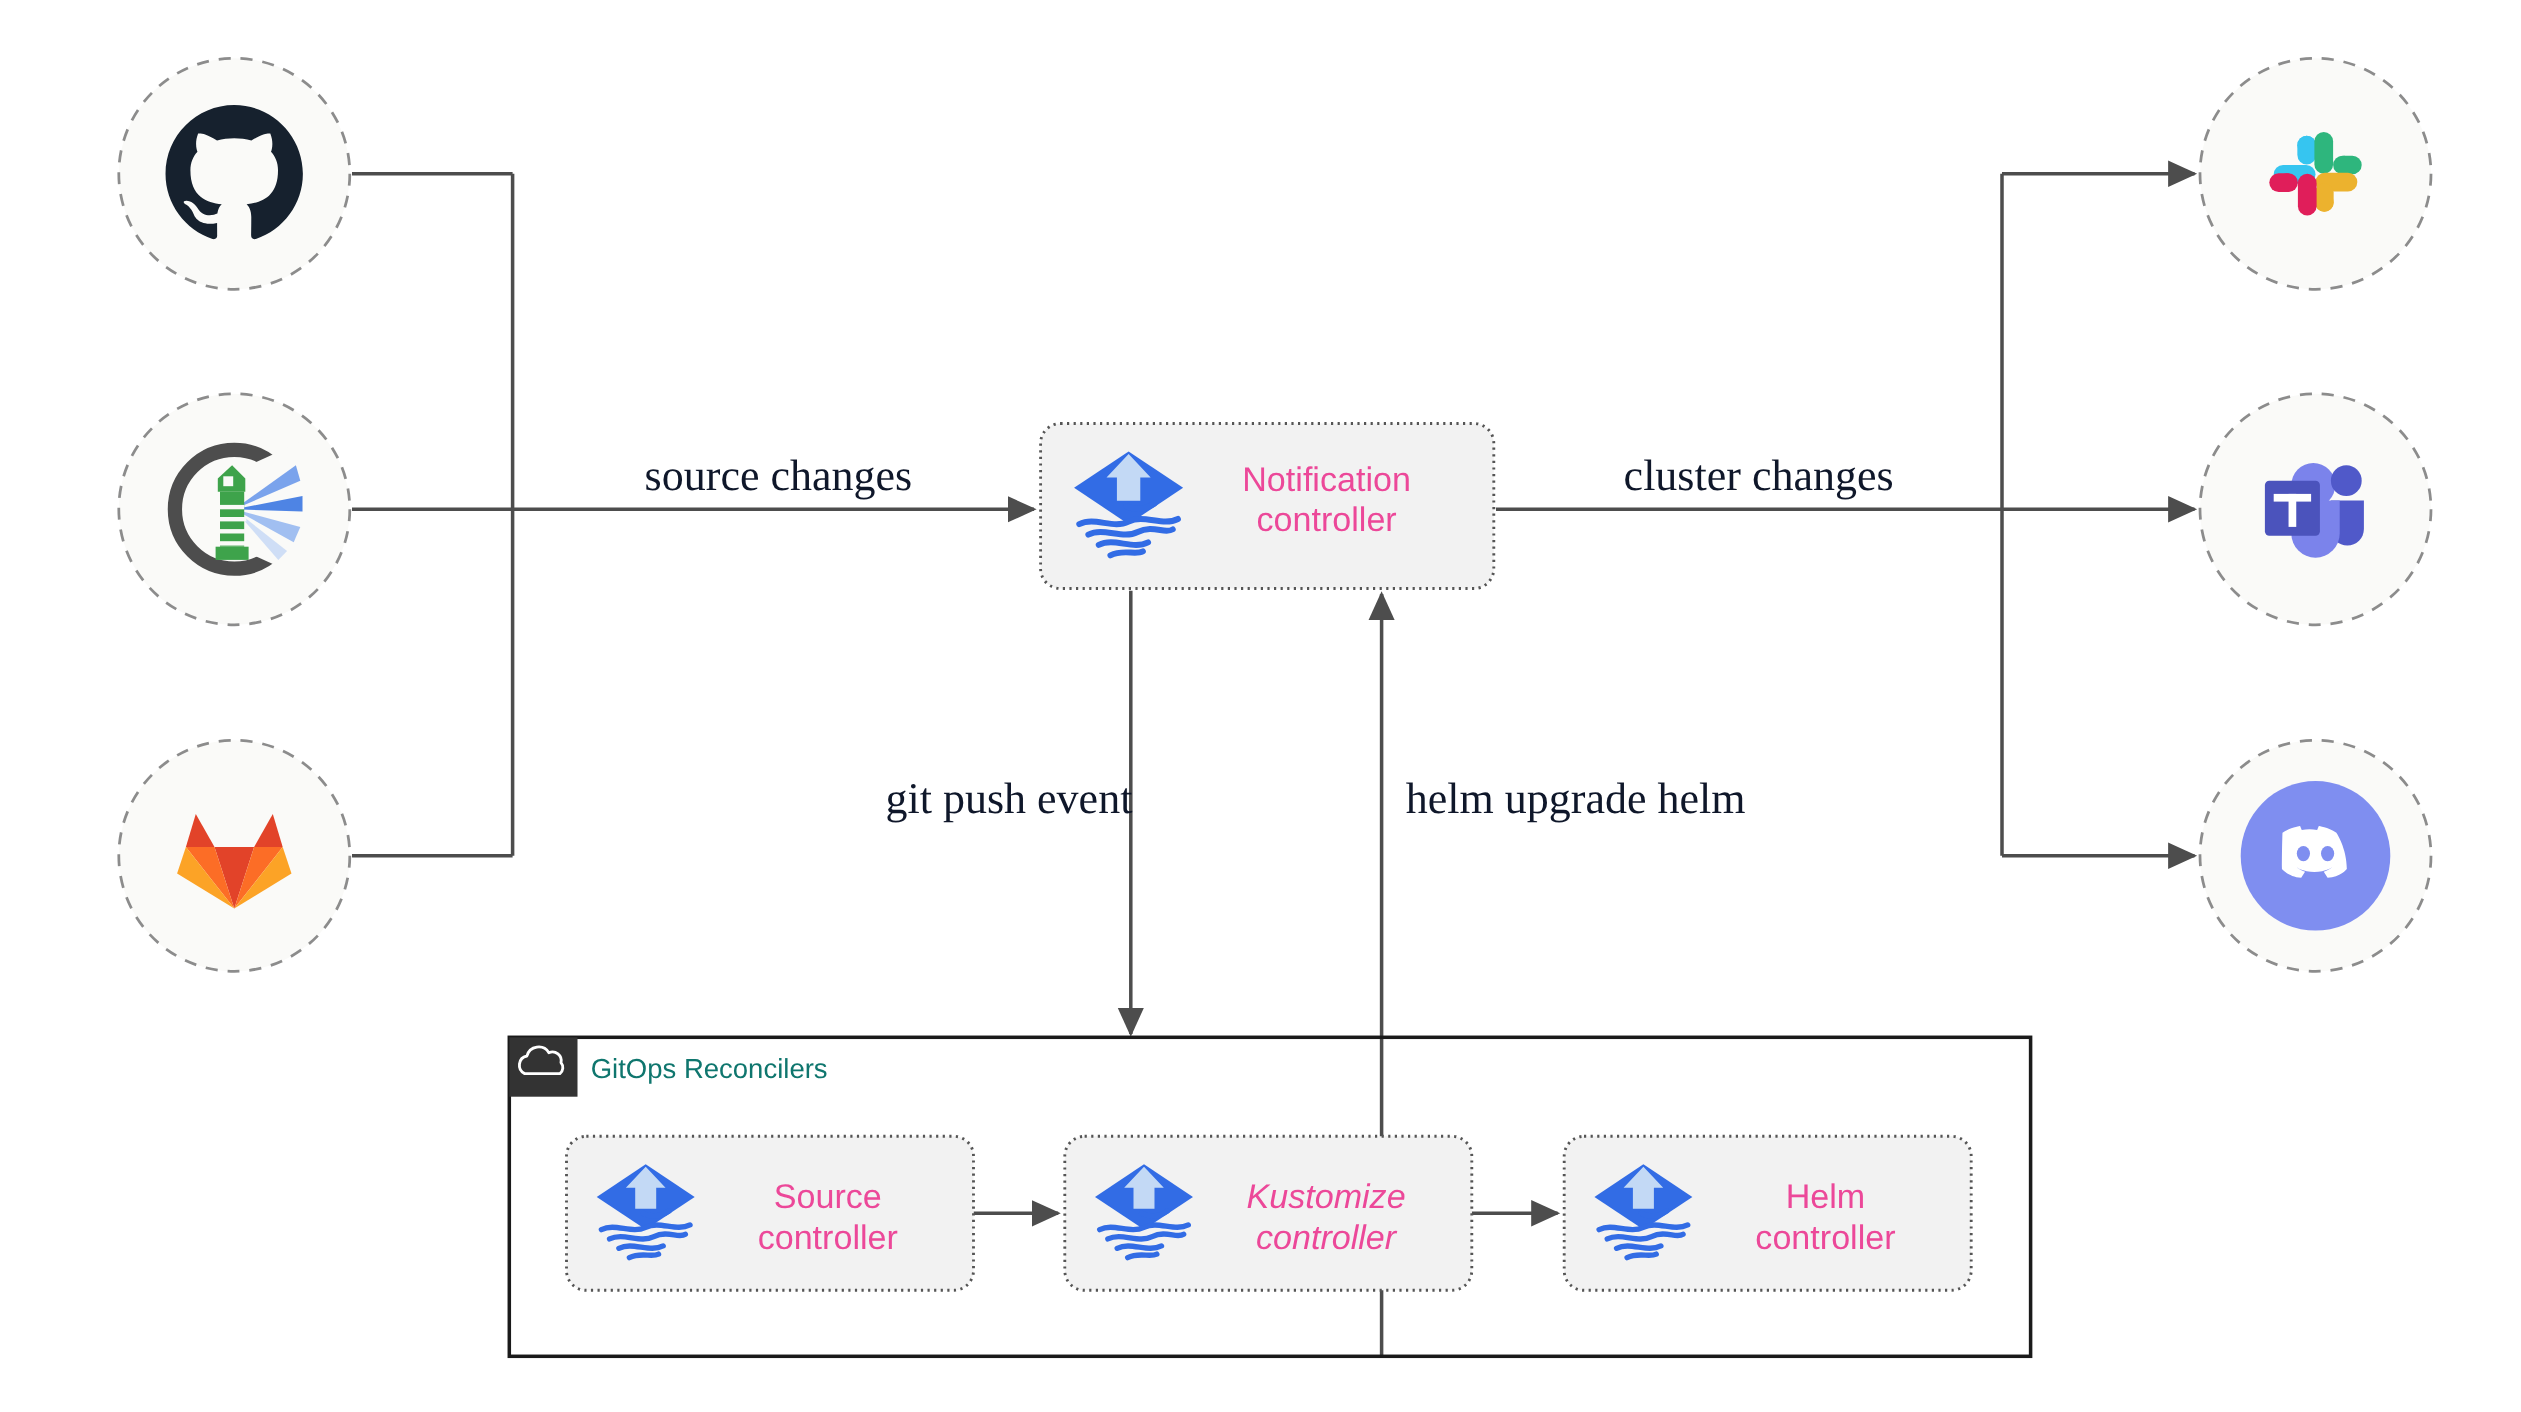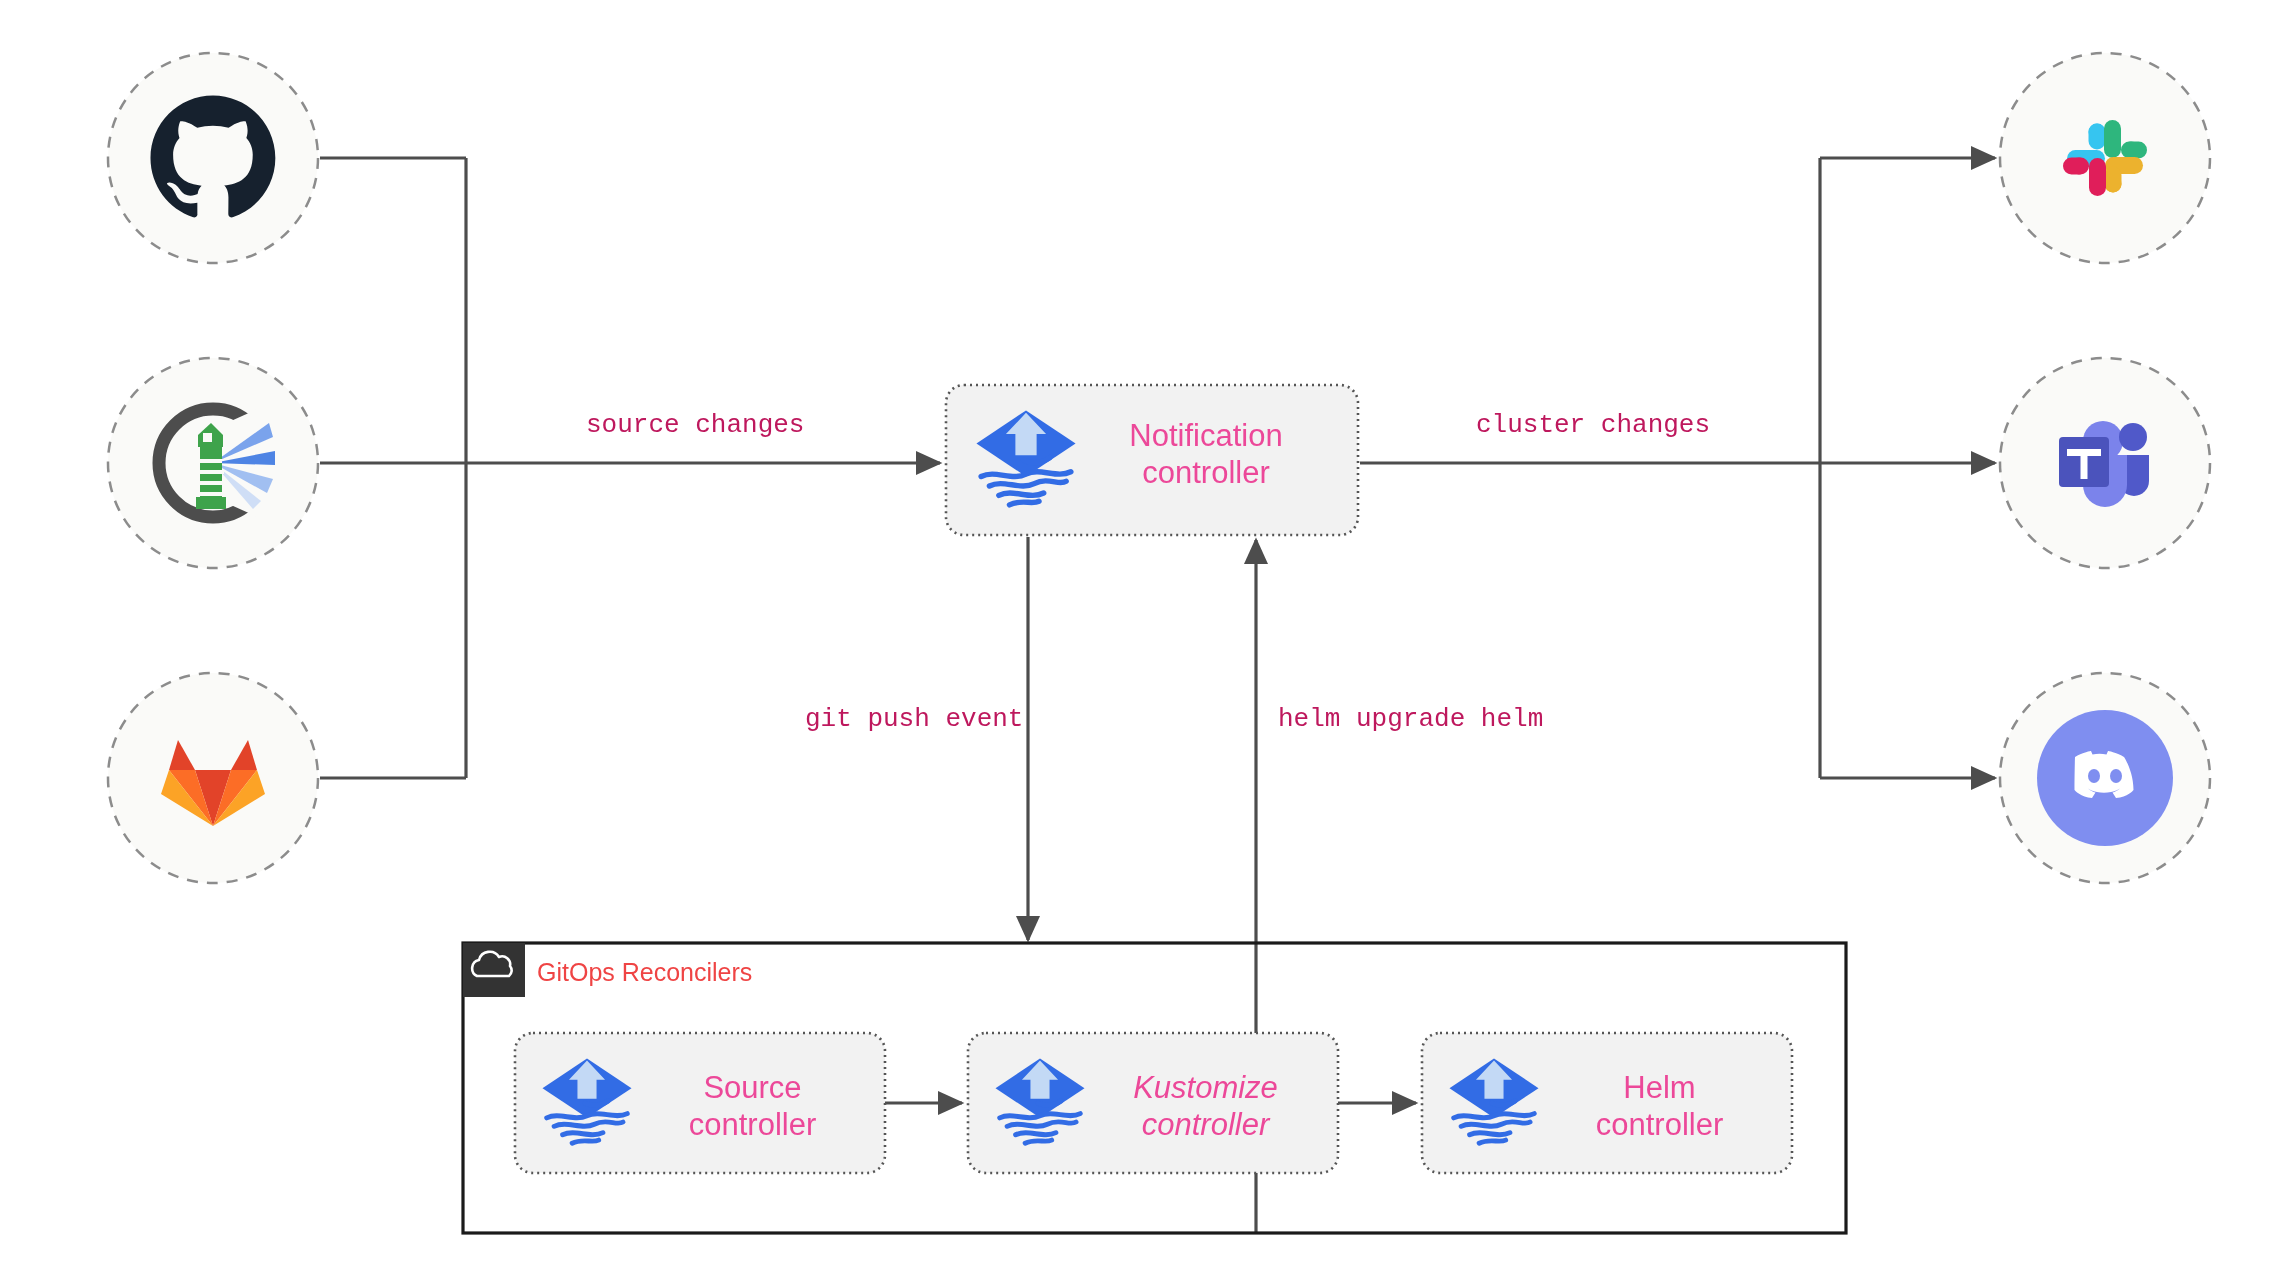--- a/index.html
+++ b/index.html
@@ -1,29 +1,29 @@
 <!DOCTYPE html>
 <html><head>
 <meta charset="utf-8">
 <style>
   html,body{margin:0;padding:0;background:#ffffff;}
   body{width:2292px;height:1284px;font-family:"Liberation Sans",sans-serif;overflow:hidden;}
   #diagram{position:relative;width:2292px;height:1284px;background:#ffffff;}
   svg.canvas{position:absolute;inset:0;width:2292px;height:1284px;}
   .edge-label{
-    position:absolute;font-family:Liberation Mono, monospace;
-    font-size:26px;color:#be185d;white-space:nowrap;line-height:1;
+    position:absolute;font-family:Liberation Serif, serif;
+    font-size:40px;color:#0f172a;white-space:nowrap;line-height:1;
   }
   .node-label{
     position:absolute;font-family:"Liberation Sans",sans-serif;
     font-size:31px;color:#ec4899;line-height:1.18;text-align:center;white-space:pre-line;
   }
   .group-title{
     position:absolute;font-family:"Liberation Sans",sans-serif;
-    font-size:25px;color:#ef4444;white-space:nowrap;line-height:1;
+    font-size:25px;color:#0f766e;white-space:nowrap;line-height:1;
   }
 </style>
 </head>
 <body>
 
 <div id="diagram">
 
   <svg class="canvas" viewBox="0 0 2292 1284">
     <defs>
       <marker id="arrow" viewBox="0 0 12 12" refX="10" refY="6" markerWidth="9" markerHeight="9" orient="auto-start-reverse">

